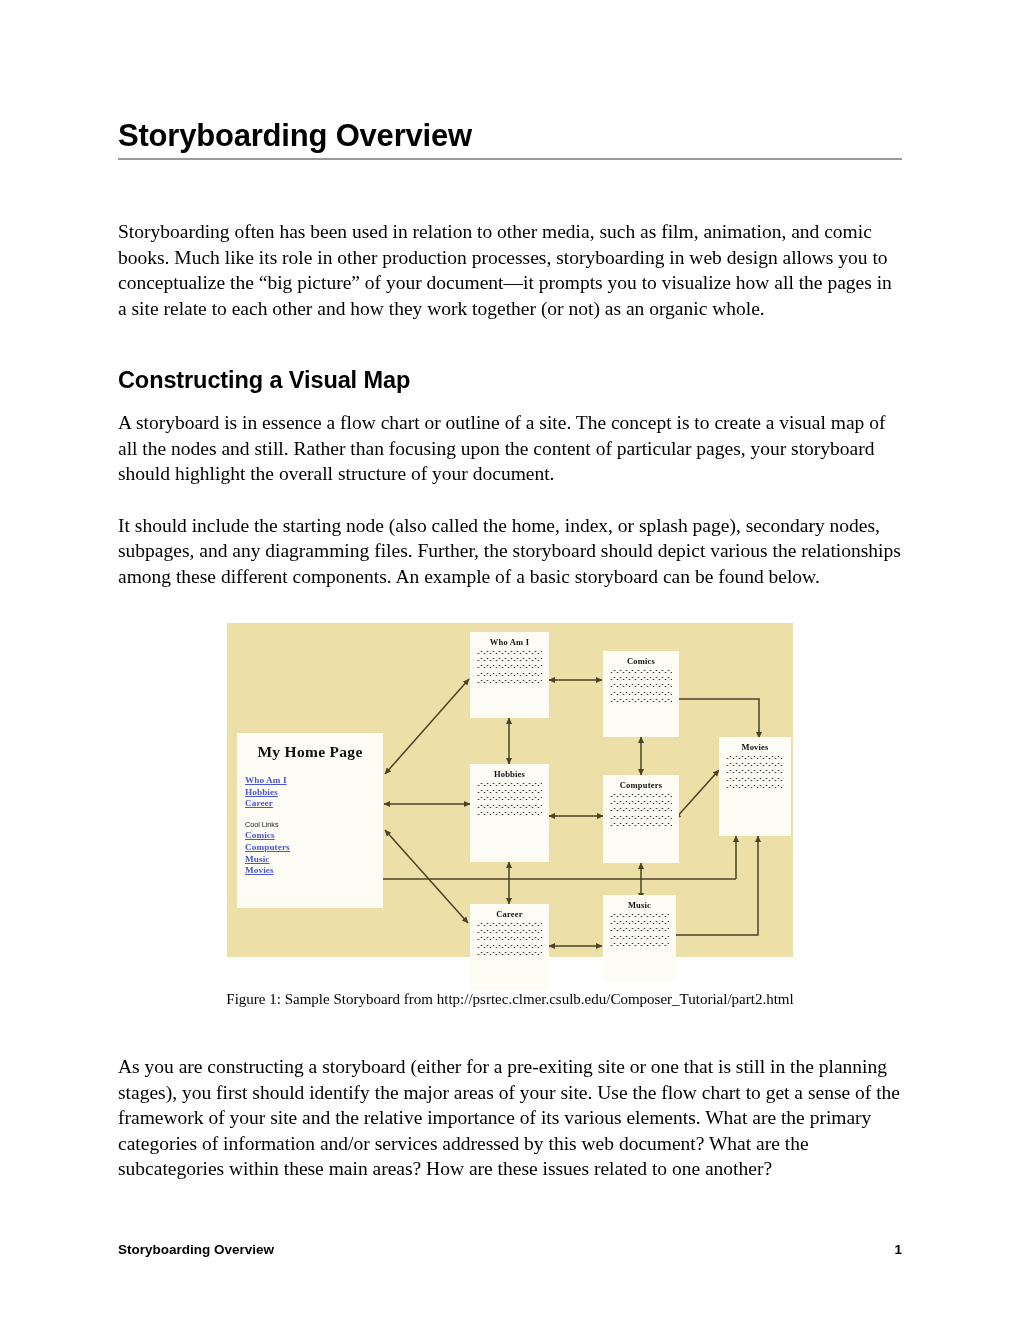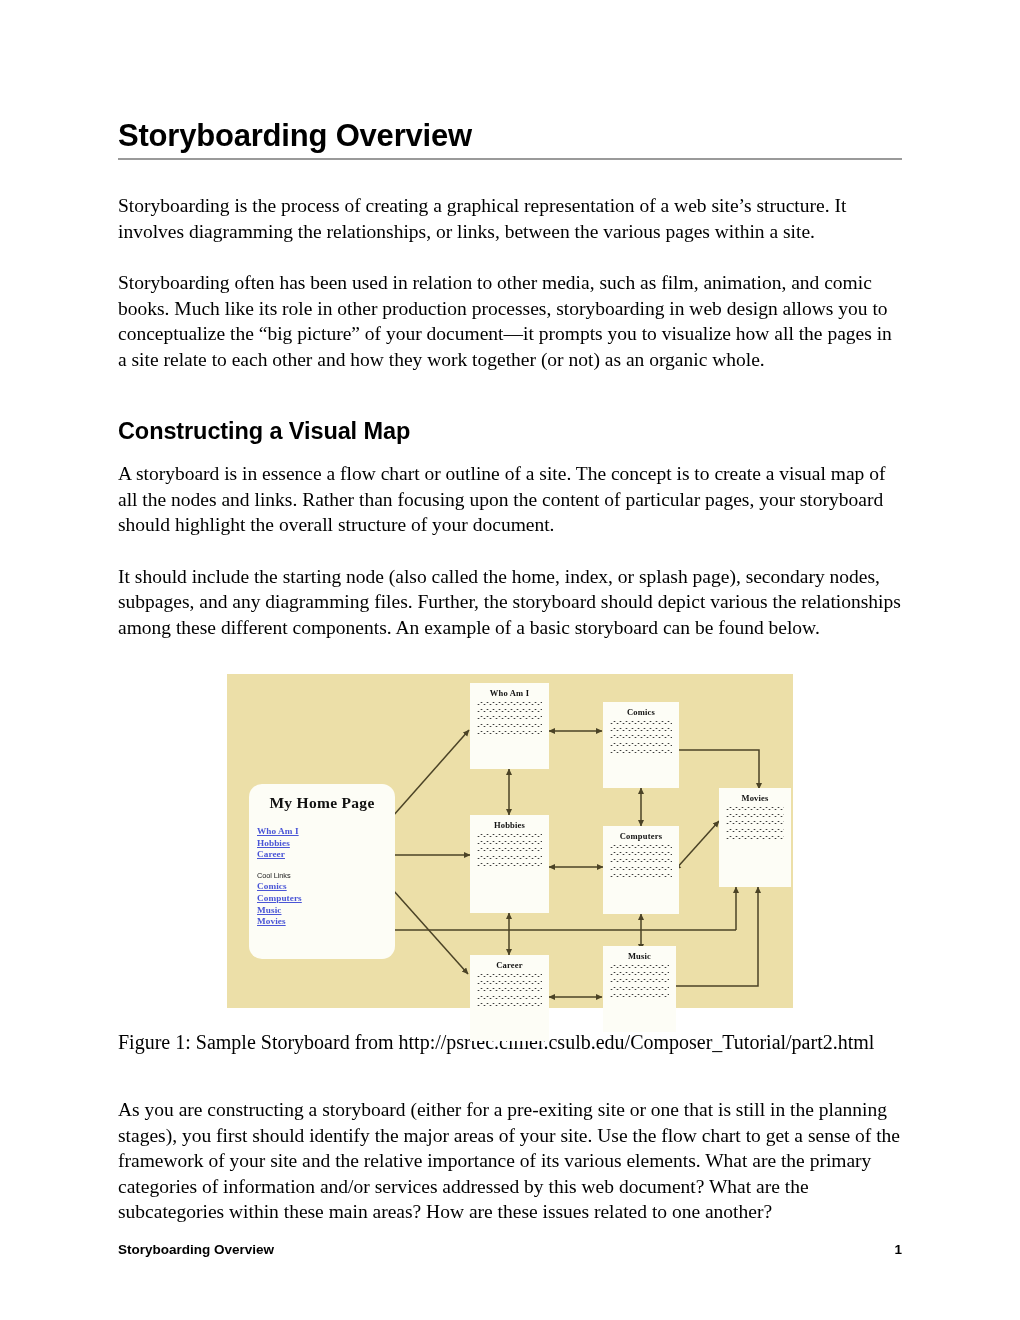--- a/index.html
+++ b/index.html
@@ -154,25 +154,25 @@
     line-height: 11.6px;
     color: #1a1a1a;
     display: block;
     margin-top: 9px;
     letter-spacing: -0.1px;
   }
 
   
   .figure-caption {
     font-family: "Liberation Serif", "DejaVu Serif", serif;
-    font-size: 20px;
+    font-size: 15px;
     line-height: 20px;
-    text-align: left;
-    color: #000;
-    margin-top: 24px;
+    text-align: center;
+    color: #000;
+    margin-top: 32px;
   }
 
   
   .footer {
     position: absolute;
     left: 118px;
     top: 1242px;
     width: 784px;
     display: flex;
     justify-content: space-between;
@@ -188,32 +188,31 @@
 <body>
 
 <div class="page">
 
   <div class="content">
 
     <h1 class="doc-title">Storyboarding Overview</h1>
 
     <div class="gap-lg"></div>
 
-    <p class="body">Storyboarding is the process of creating a graphical representation of a web site’s structure. It involves diagramming the relationships, or links, between the various pages within a site.</p>
 
     <div class="gap-md"></div>
 
     <p class="body">Storyboarding often has been used in relation to other media, such as film, animation, and comic books. Much like its role in other production processes, storyboarding in web design allows you to conceptualize the “big picture” of your document—it prompts you to visualize how all the pages in a site relate to each other and how they work together (or not) as an organic whole.</p>
 
     <div class="gap-lg"></div>
     <div class="gap-sm"></div>
 
     <h2 class="section-heading">Constructing a Visual Map</h2>
 
-    <p class="body">A storyboard is in essence a flow chart or outline of a site. The concept is to create a visual map of all the nodes and links. Rather than focusing upon the content of particular pages, your storyboard should highlight the overall structure of your document.</p>
+    <p class="body">A storyboard is in essence a flow chart or outline of a site. The concept is to create a visual map of all the nodes and still. Rather than focusing upon the content of particular pages, your storyboard should highlight the overall structure of your document.</p>
 
     <div class="gap-md"></div>
 
     <p class="body">It should include the starting node (also called the home, index, or splash page), secondary nodes, subpages, and any diagramming files. Further, the storyboard should depict various the relationships among these different components. An example of a basic storyboard can be found below.</p>
 
     <div class="figure-wrap" style="margin-top:34px;">
 
       <div class="figure-canvas">
 
         <svg viewBox="0 0 566 334" xmlns="http://www.w3.org/2000/svg">
@@ -252,21 +251,21 @@
             <line x1="322" y1="323" x2="375" y2="323" marker-start="url(#atail)" marker-end="url(#ahead)"></line>
 
             <path d="M452,76 L532,76 L532,115" marker-end="url(#ahead)"></path>
 
             <path d="M509,256 L509,213" marker-end="url(#ahead)"></path>
 
             <path d="M531,213 L531,312 L449,312" marker-start="url(#atail)"></path>
           </g>
         </svg>
 
-        <div class="home-node" style="left:22px; top:110px; width:146px; height:175px;border-radius:13px;">
+        <div class="home-node" style="left:10px; top:110px; width:146px; height:175px;">
           <div class="home-title">My Home Page</div>
           <div class="home-links">
             <span class="home-link">Who Am I</span>
             <span class="home-link">Hobbies</span>
             <span class="home-link">Career</span>
             <span class="home-sub-title">Cool Links</span>
             <span class="home-link">Comics</span>
             <span class="home-link">Computers</span>
             <span class="home-link">Music</span>
             <span class="home-link">Movies</span>

